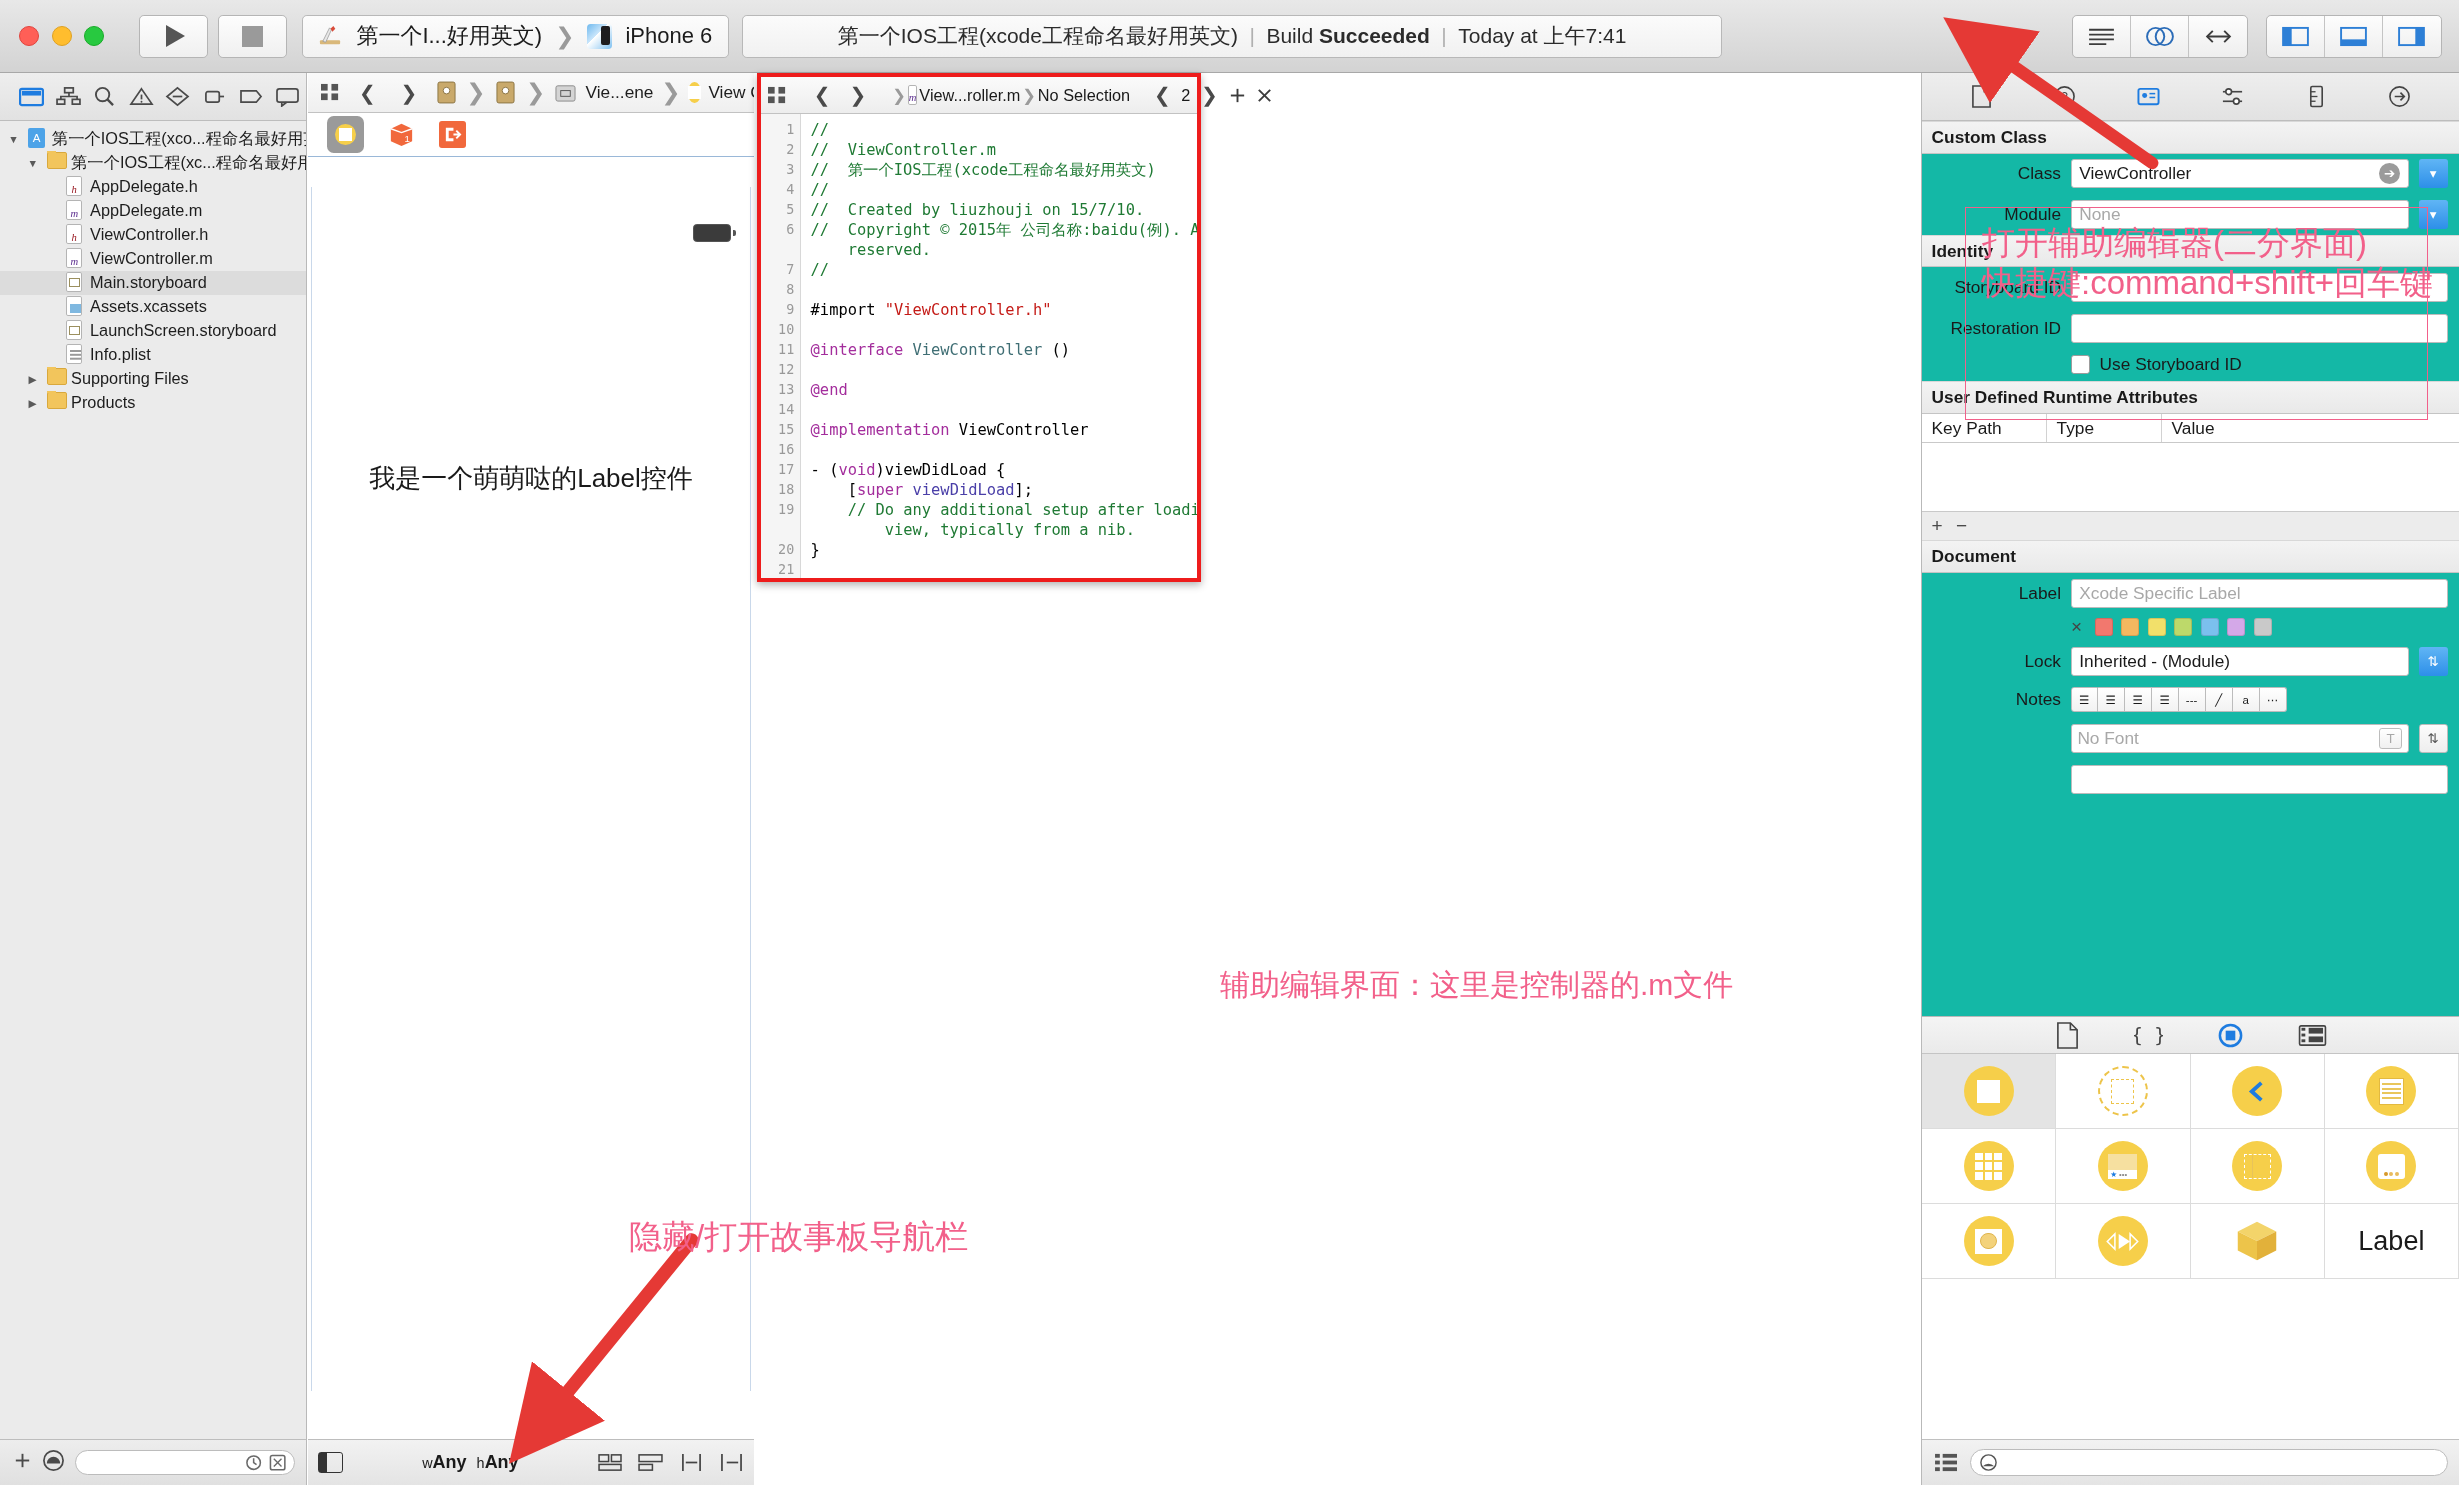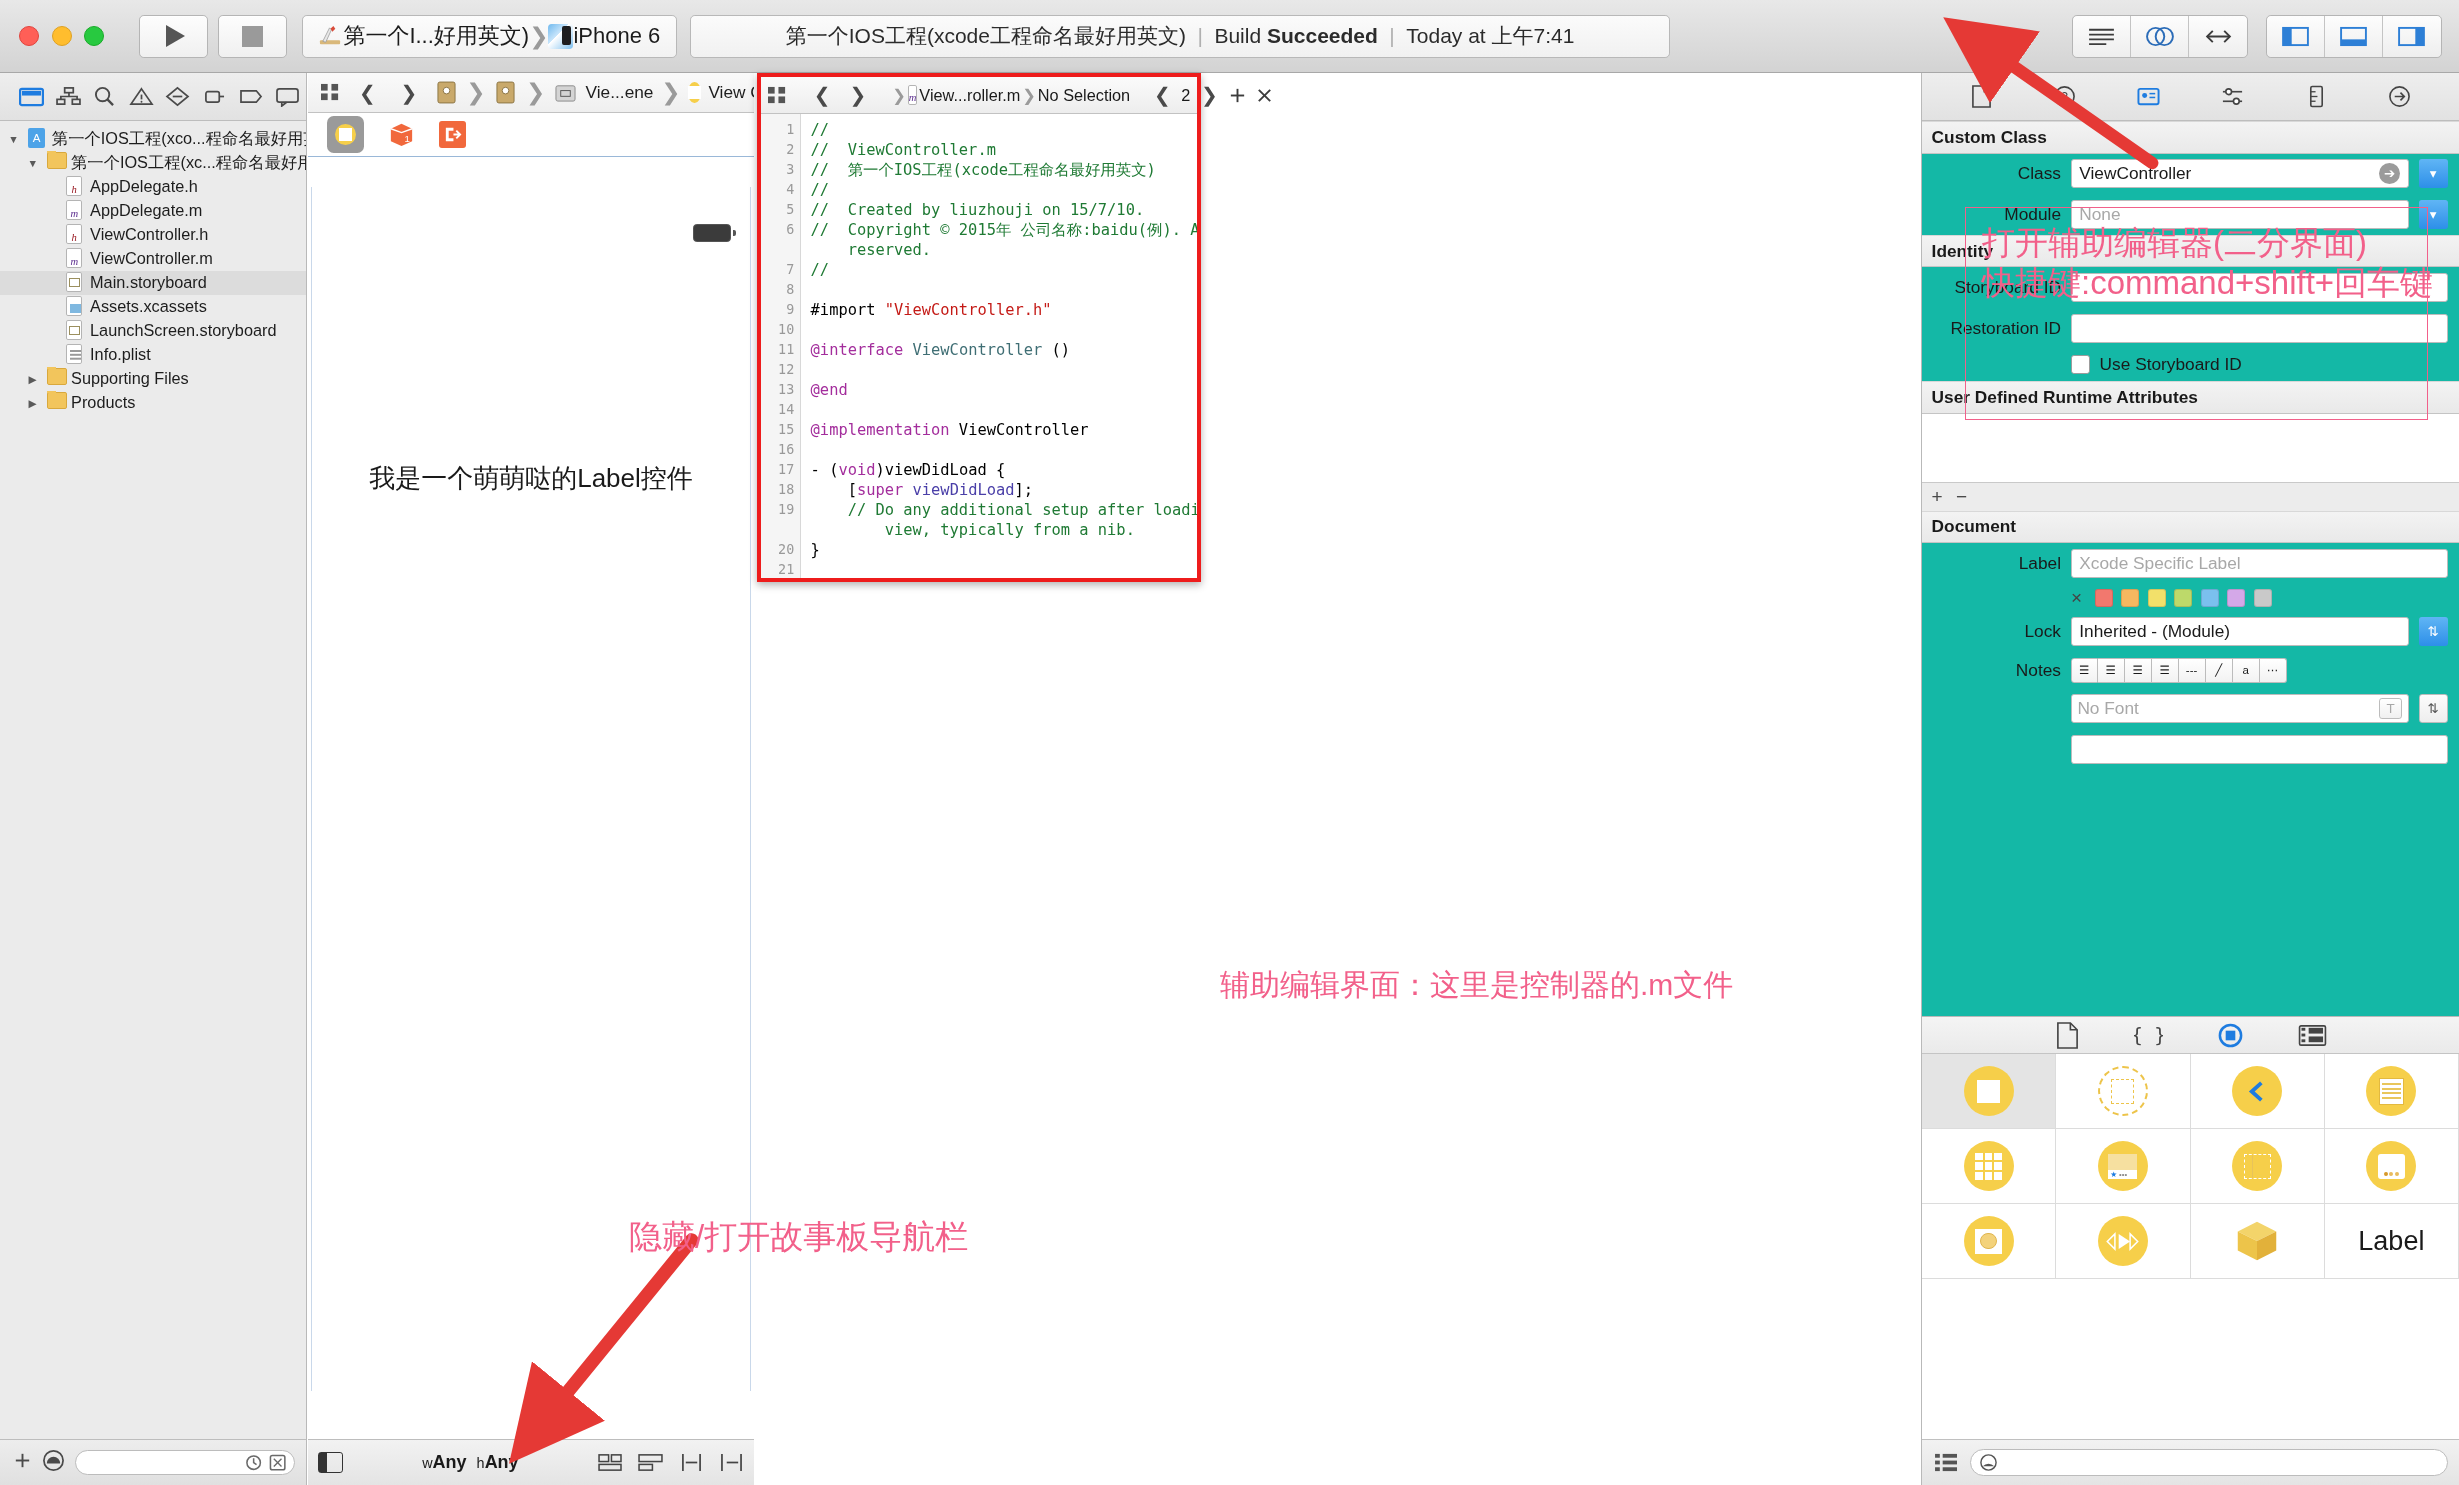--- a/index.html
+++ b/index.html
@@ -32,21 +32,21 @@
   }
   .run-btn { width:69px; margin-left:35px; }
   .stop-btn { width:69px; margin-left:9.6px; }
   .tri { width:0;height:0;border-left:19px solid #555;border-top:11.5px solid transparent;border-bottom:11.5px solid transparent; margin-left:4.8px;}
   .sq { width:21px;height:21px;background:#9a9a9a;}
 
   .scheme-box {
     height:43px; margin-left:15.4px; padding:0 15.4px;
     background:linear-gradient(to bottom,#fcfcfc,#f2f2f2);
     border:1px solid #b8b8b8; border-radius:4.8px;
-    display:flex; align-items:center; gap:0;
+    display:flex; align-items:center; gap:13px;
     font-size:22px; color:#1b1b1b; white-space:nowrap;
   }
   .chev-sep{ color:#9a9a9a; font-size:23px; font-weight:300; }
   .xc-icon{ width:25px;height:25px; position:relative; }
   .dev-icon{
     width:25px;height:25px;border-radius:3.8px;
     background:linear-gradient(135deg,#6fb9ee 0%,#c8e5fb 40%,#ffffff 42%,#7ec0f0 100%);
     position:relative; overflow:hidden;
   }
   .dev-icon:after{
@@ -809,20 +809,25 @@
       <div class="finput">
         <span></span>
       </div>
     </div>
     <div class="frow" style="padding-left:149px;">
       <div style="width:19px;height:19px;border:1px solid #9c9c9c;border-radius:2.9px;background:#fff;flex:0 0 19px;"></div>
       <span>Use Storyboard ID</span>
     </div>
 
     <div class="sect-head">User Defined Runtime Attributes</div>
+    <div class="udra-cols">
+      <div style="width:125px">Key Path</div>
+      <div style="width:115px">Type</div>
+      <div style="flex:1;border-right:none">Value</div>
+    </div>
     <div class="udra-body"></div>
     <div class="udra-foot">
       <span>+</span>
       <span>−</span>
     </div>
 
     <div class="sect-head">Document</div>
     <div class="frow">
       <div class="flab">Label</div>
       <div class="finput ph">

